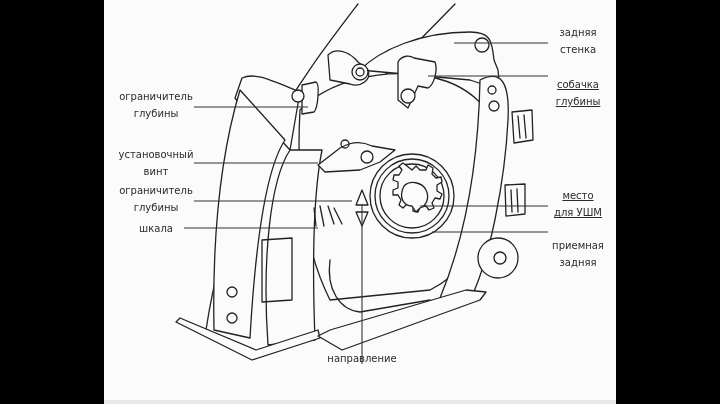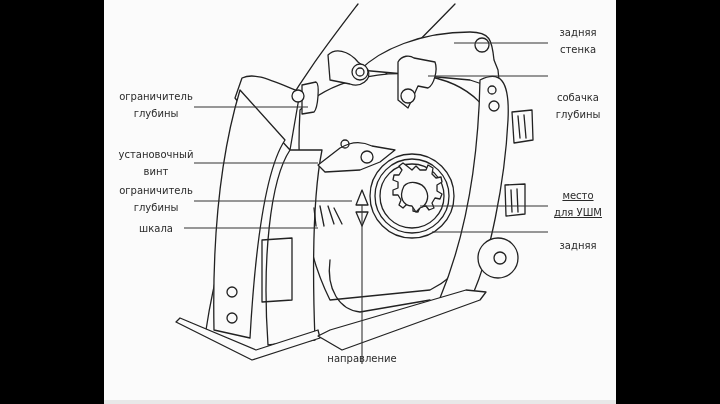--- a/index.html
+++ b/index.html
@@ -104,26 +104,27 @@
   <span>ограничитель</span>
   <span>глубины</span>
 </div>
 <div class="lbl" style="left:126px; top:220px; width:60px;">
   <span>шкала</span>
 </div>
 <div class="lbl" style="left:540px; top:24px; width:76px;">
   <span>задняя</span>
   <span>стенка</span>
 </div>
-<div class="lbl" style="left:540px; top:89px; width:76px;">
+<div class="lbl" style="left:540px; top:76px; width:76px;text-decoration:underline;">
   <span>собачка</span>
   <span>глубины</span>
 </div>
 <div class="lbl" style="left:540px; top:187px; width:76px;text-decoration:underline;">
   <span>место</span>
   <span>для УШМ</span>
 </div>
 <div class="lbl" style="left:540px; top:237px; width:76px;">
+  <span>приемная</span>
   <span>задняя</span>
 </div>
 <div class="lbl" style="left:310px; top:350px; width:104px;">
   <span>направление</span>
 </div>
 
 </body></html>

